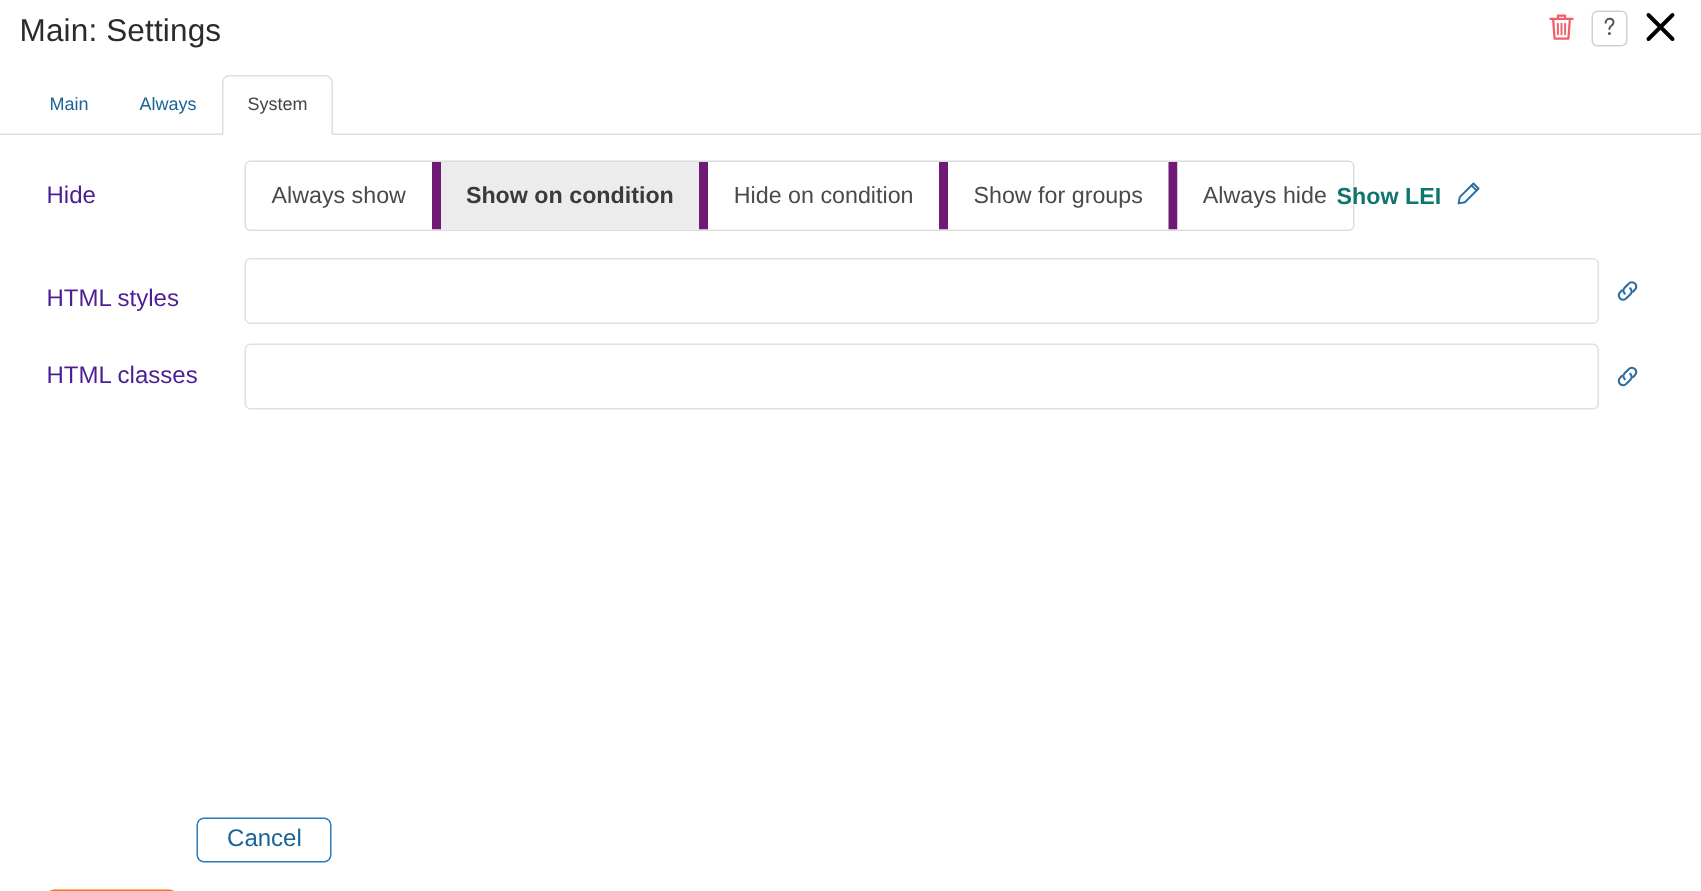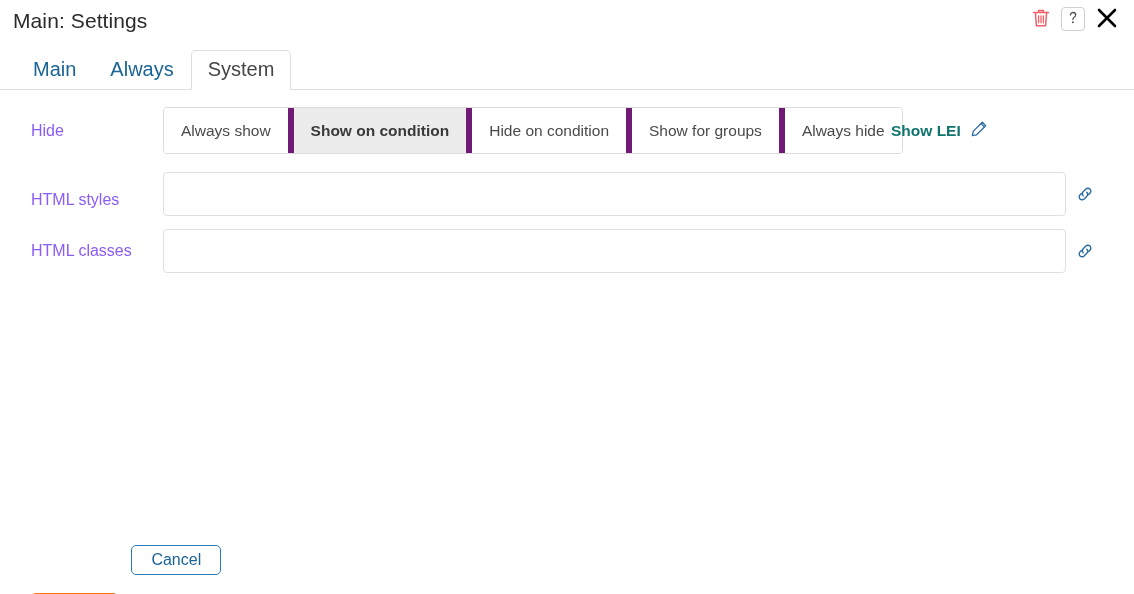--- a/index.html
+++ b/index.html
@@ -76,21 +76,21 @@
     content: "";
     position: absolute;
     left: 0; bottom: 0;
     width: 1134px;
     height: 1px;
     background: #dedede;
   }
   .tab {
     position: relative;
     z-index: 2;
-    font-size: 20px;
+    font-size: 12px;
     color: #1a6496;
     padding: 9px 16px 10px 16px;
     cursor: pointer;
     border: 1px solid transparent;
     border-radius: 5px 5px 0 0;
     background: transparent;
     line-height: 19px;
     white-space: nowrap;
   }
   .tab.active {
@@ -110,21 +110,21 @@
     align-items: center;
   }
   .row-hide    { top: 107px; height: 48px; }
   .row-styles  { top: 172px; height: 45px; }
   .row-classes { top: 229px; height: 45px; }
 
   .field-label {
     position: absolute;
     left: 31px;
     font-size: 16px;
-    color: #8b5cf6;
+    color: #4c1d95;
     white-space: nowrap;
     text-align: center;
   }
   .row-hide    .field-label { top: 15px; }
   .row-styles  .field-label { top: 19px; }
   .row-classes .field-label { top: 13px; }
 
   
   .btn-group {
     position: absolute;

